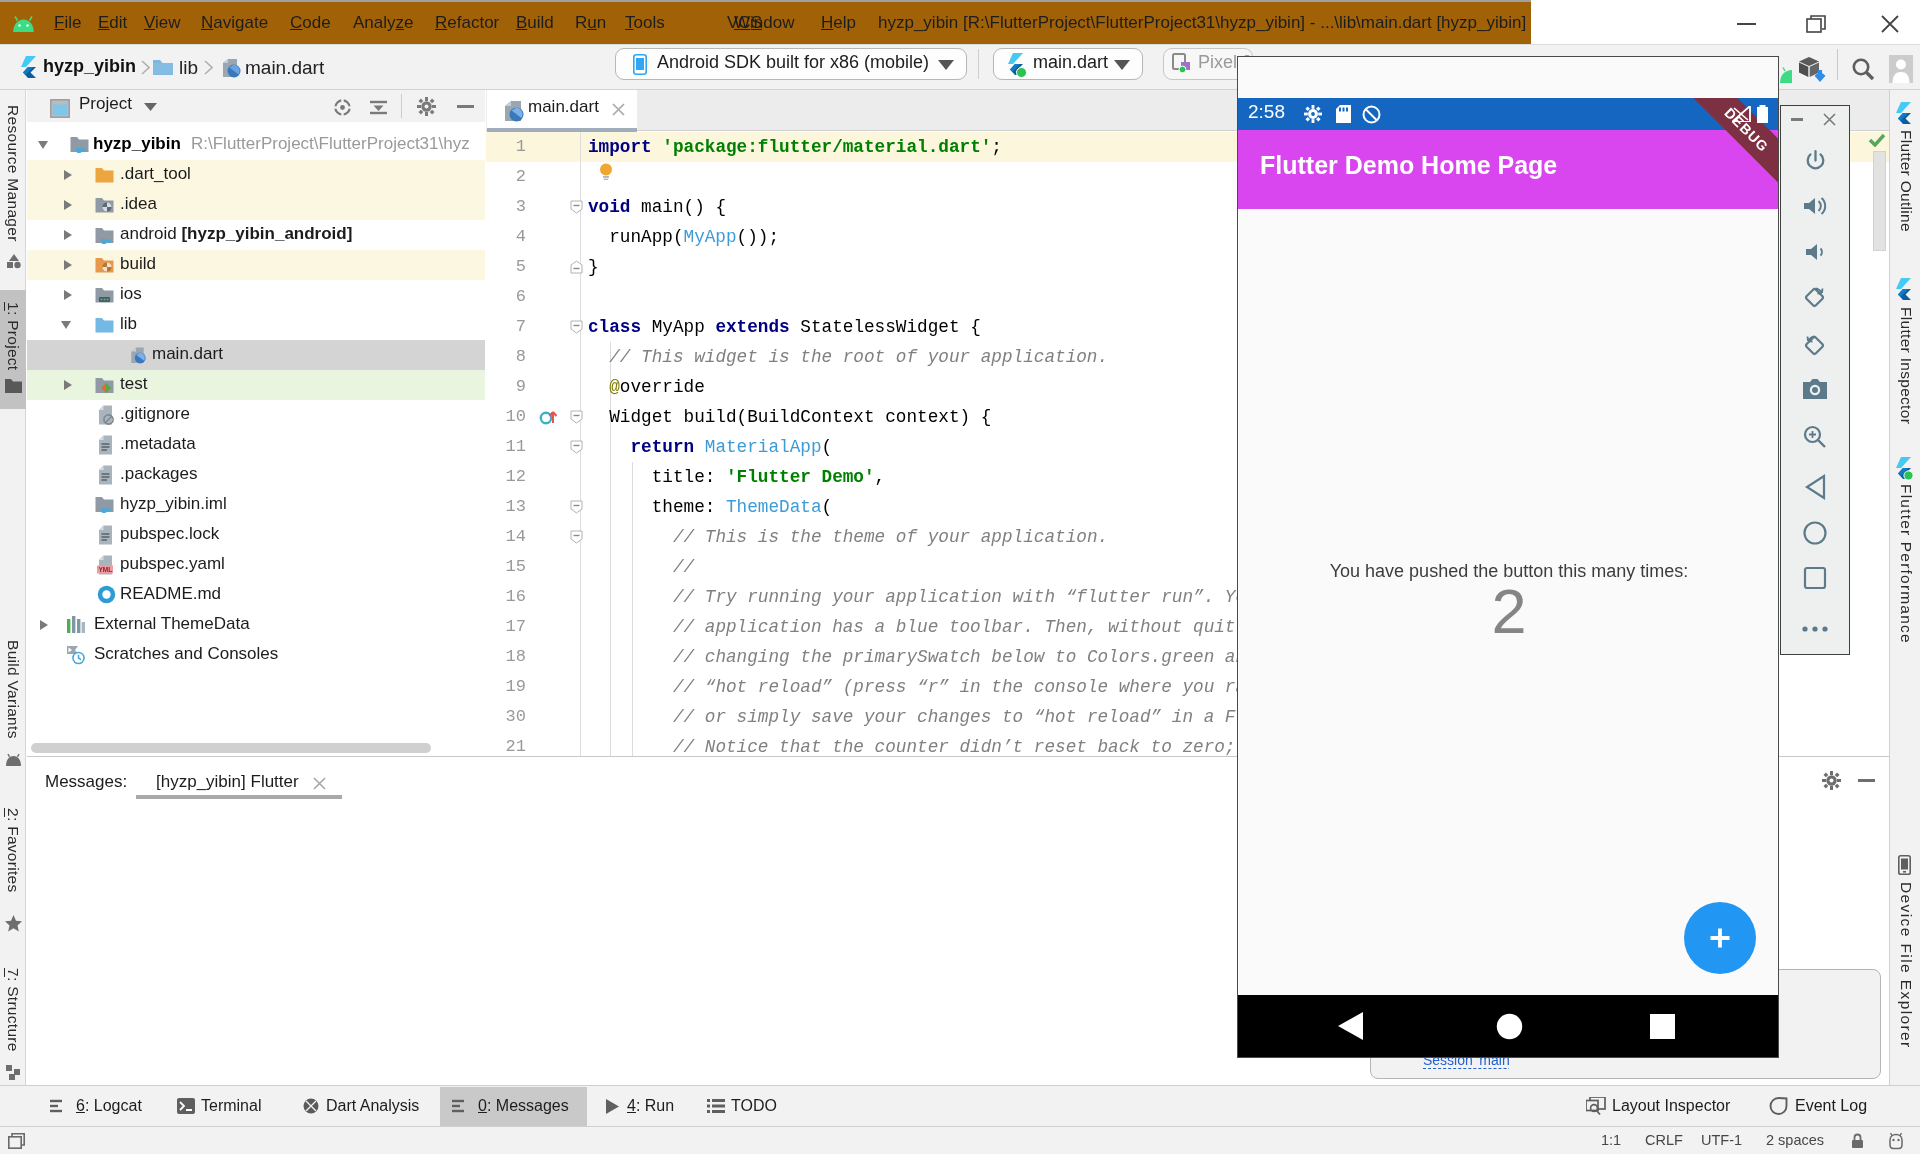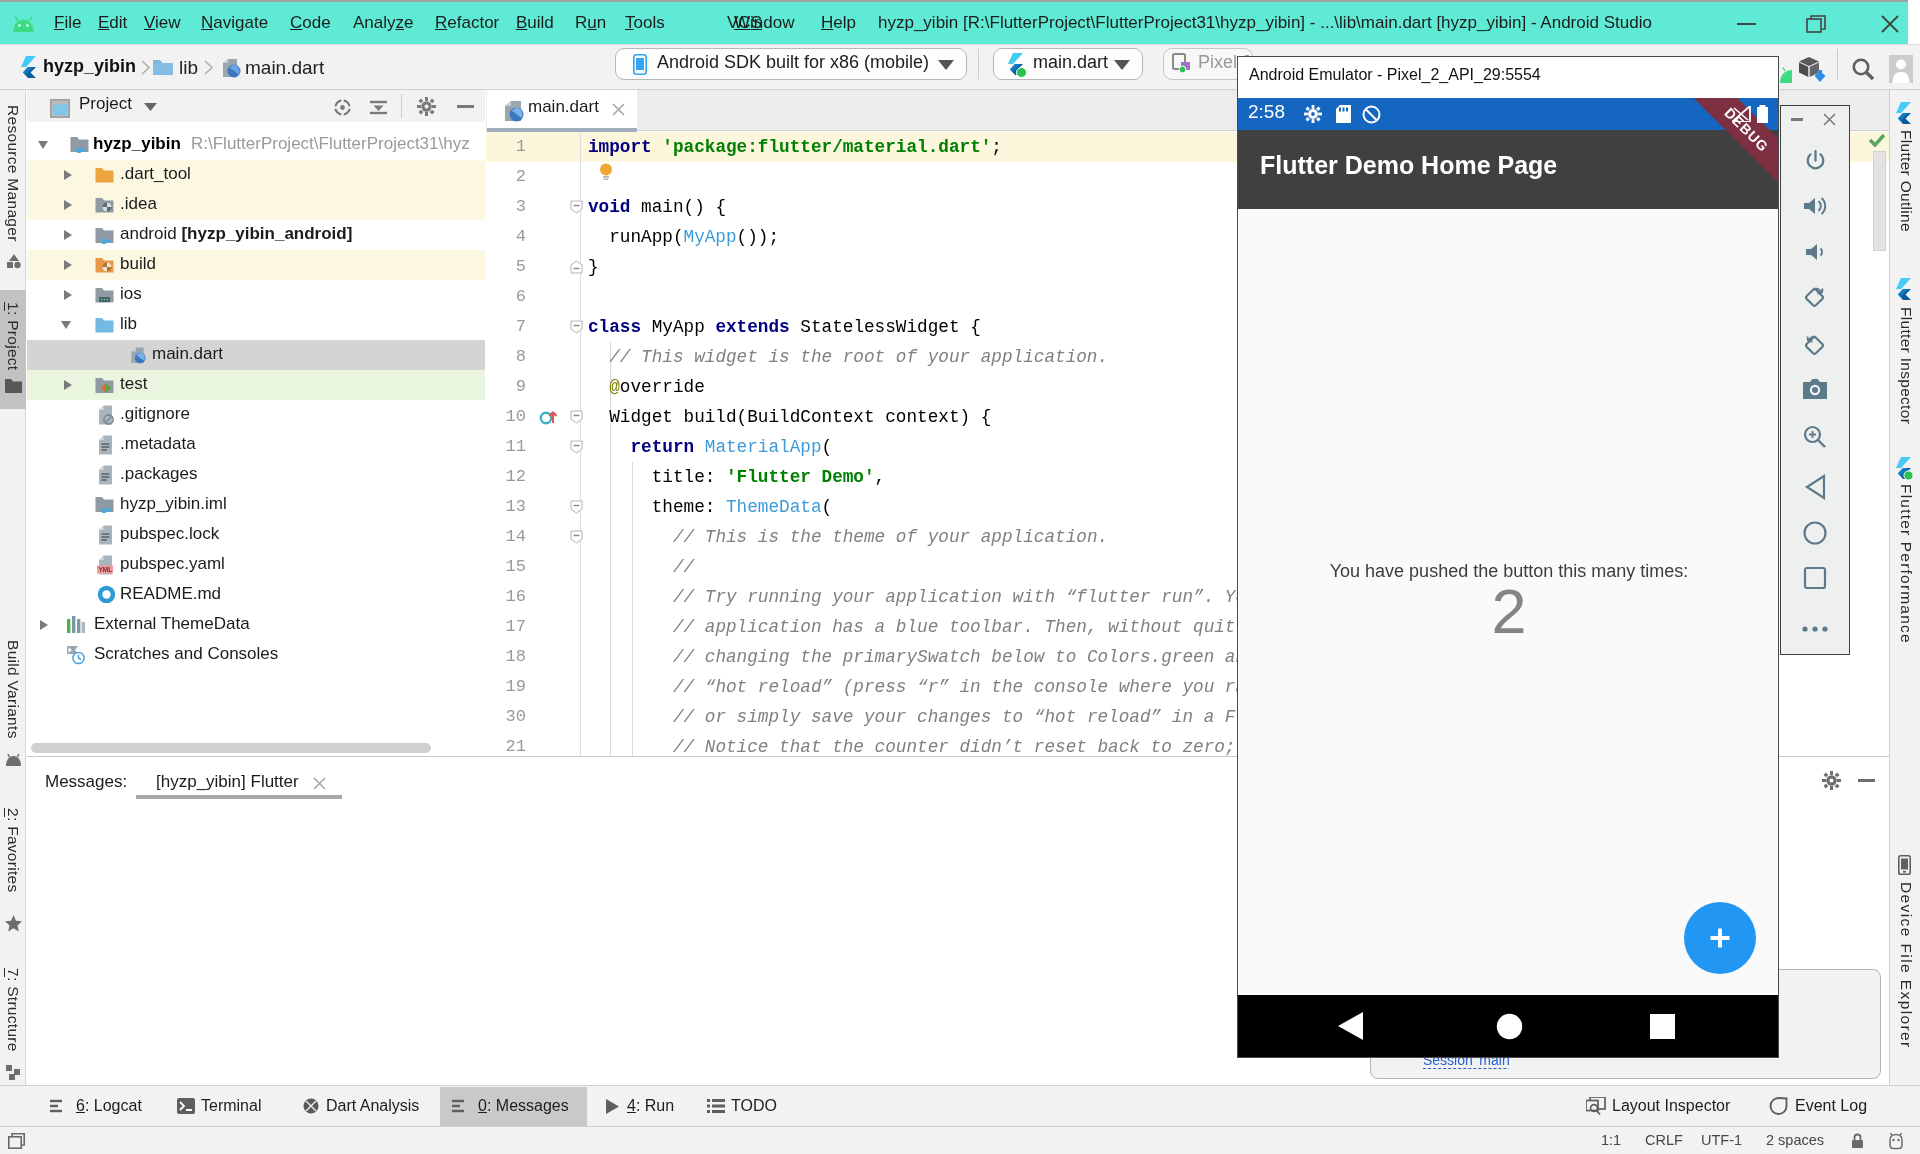--- a/index.html
+++ b/index.html
@@ -2,21 +2,21 @@
 <html><head>
 <meta charset="utf-8">
 <style>
 * { margin:0; padding:0; box-sizing:border-box; }
 html,body { width:1920px; height:1154px; overflow:hidden; }
 body { font-family:"Liberation Sans", sans-serif; background:#fff; position:relative; }
 .abs { position:absolute; }
 .mono { font-family:"Liberation Mono", monospace; }
 svg { display:block; }
 
-#menubar { left:0; top:0; width:1908px; height:44px; background:#5eead4; border-top:2px solid #a0a0a0; }
+#menubar { left:0; top:0; width:1531px; height:44px; background:#a16207; border-top:2px solid #a0a0a0; }
 #menubar .mi { position:absolute; top:0; height:42px; line-height:42px; font-size:17px; color:#1d1d1d; }
 #title { color:#8a8a8a; font-size:15px; }
 #toolbar { left:0; top:44px; width:1920px; height:46px; background:#f2f2f2; border-top:1px solid #dcdcdc; border-bottom:1px solid #d2d2d2; }
 #leftstripe { left:0; top:90px; width:26px; height:1032px; background:#f2f2f2; border-right:1px solid #d6d6d6; }
 #rightstripe { left:1889px; top:90px; width:31px; height:1032px; background:#f2f2f2; border-left:1px solid #d0d0d0; }
 .stripetab { position:absolute; writing-mode:vertical-rl; font-size:15.5px; color:#2b2b2b; white-space:nowrap; letter-spacing:0.3px; }
 
 #projpanel { left:27px; top:90px; width:458px; height:666px; background:#fff; }
 #projhead { position:absolute; left:0; top:0; width:458px; height:32px; background:#f2f2f2; }
 .trow { position:absolute; left:0; width:458px; height:30px; }
@@ -669,23 +669,20 @@
   <svg class="abs" style="left:1886px;top:5px" width="20" height="18" viewBox="0 0 20 18">
       <path d="M4 8 C4 4.5 6.7 2.5 10 2.5 C13.3 2.5 16 4.5 16 8 L16 13 C16 15 14.5 16.5 12.5 16.5 L7.5 16.5 C5.5 16.5 4 15 4 13 Z" fill="none" stroke="#6a6a6a" stroke-width="1.5"></path>
       <circle cx="7.5" cy="8" r="1.2" fill="#6a6a6a"></circle>
       <circle cx="12.5" cy="8" r="1.2" fill="#6a6a6a"></circle>
       <line x1="6" y1="3.5" x2="4.5" y2="1" stroke="#6a6a6a" stroke-width="1.4"></line>
       <line x1="14" y1="3.5" x2="15.5" y2="1" stroke="#6a6a6a" stroke-width="1.4"></line>
     </svg>
 </div>
 
 <div id="emu" class="abs">
-  <div class="abs" style="left:0;top:0;width:540px;height:41px;background:#fff">
-    <span class="abs" style="left:11px;top:9px;font-size:16px;color:#111">Android Emulator - Pixel_2_API_29:5554</span>
-  </div>
   <div class="abs" style="left:0;top:41px;width:540px;height:32px;background:#1566c0">
     <span class="abs" style="left:10px;top:3px;font-size:19px;color:#fff">2:58</span>
     <svg class="abs" style="left:66px;top:7px" width="18" height="18" viewBox="0 0 19 19">
         <g fill="#fff">
           <circle cx="9.5" cy="9.5" r="5.2"></circle>
           <rect x="8" y="0" width="3" height="4"></rect>
           <rect x="8" y="15" width="3" height="4"></rect>
           <rect x="0" y="8" width="4" height="3"></rect>
           <rect x="15" y="8" width="4" height="3"></rect>
           <rect x="2.2" y="2.2" width="3.4" height="3.4" transform="rotate(45 3.9 3.9)"></rect>
@@ -699,21 +696,21 @@
         <path d="M4 0 H15 V18 H0 V4 Z" fill="#fff"></path>
         <rect x="3" y="2.5" width="2" height="4" fill="#1566c0"></rect>
         <rect x="6.5" y="2.5" width="2" height="4" fill="#1566c0"></rect>
         <rect x="10" y="2.5" width="2" height="4" fill="#1566c0"></rect>
       </svg>
     <svg class="abs" style="left:124px;top:7px" width="19" height="19" viewBox="0 0 19 19">
         <circle cx="9.5" cy="9.5" r="8" fill="none" stroke="#fff" stroke-width="2"></circle>
         <line x1="3.5" y1="4" x2="15" y2="15.5" stroke="#fff" stroke-width="2"></line>
       </svg>
   </div>
-  <div class="abs" style="left:0;top:73px;width:540px;height:79px;background:#404040">
+  <div class="abs" style="left:0;top:73px;width:540px;height:79px;background:#d946ef">
     <span class="abs" style="left:22px;top:21px;font-size:25px;font-weight:bold;color:#fff">Flutter Demo Home Page</span>
   </div>
   <div class="abs" style="left:0;top:41px;width:540px;height:180px;overflow:hidden;pointer-events:none">
     <div class="abs" style="left:389px;top:16px;width:240px;height:31px;background:#7d3041;transform:rotate(45deg);display:flex;align-items:center;justify-content:center">
       <span style="font-size:14px;font-weight:bold;color:#fff;letter-spacing:1px">DEBUG</span>
     </div>
   </div>
   <svg class="abs" style="left:518px;top:47px" width="13" height="19" viewBox="0 0 13 19">
       <path d="M3.5 1 H9.5 V3 H12 V19 H1 V3 H3.5 Z" fill="#fff"></path>
     </svg>

